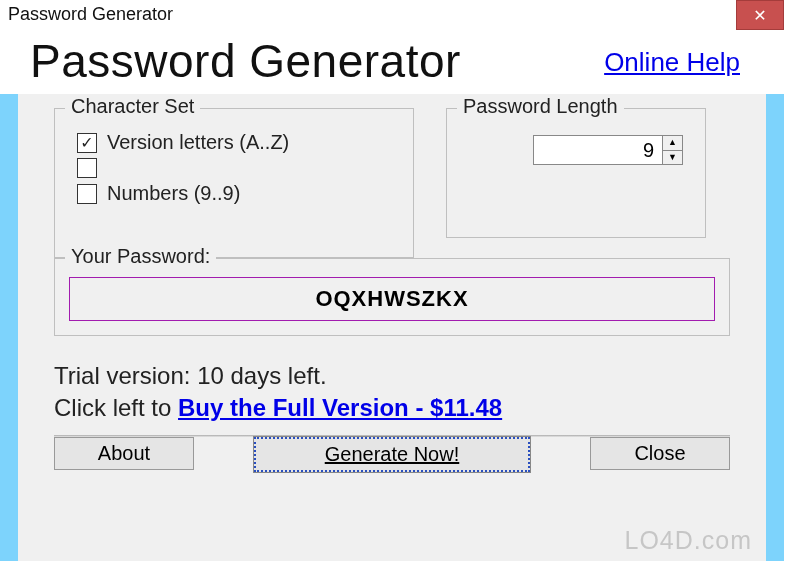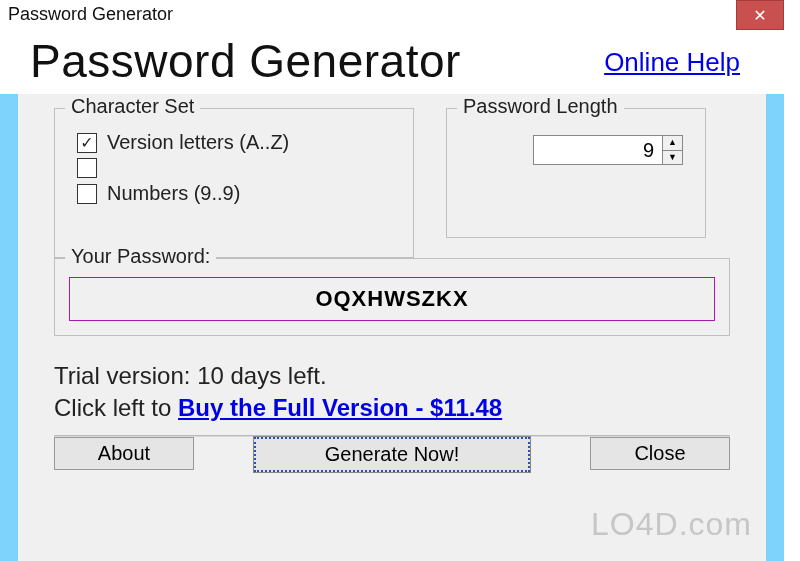--- a/index.html
+++ b/index.html
@@ -207,29 +207,30 @@
     cursor: pointer;
     text-align: center;
     font-family: inherit;
   }
   .btn-about { width: 140px; }
   .btn-generate {
     width: 276px;
     border: 2px dotted #2a4fbf;
     outline: 1px solid #888;
     outline-offset: 0;
+    text-decoration: underline;
   }
   .btn-close { width: 140px; }
 
   .watermark {
     position: absolute;
     right: 14px;
-    bottom: 18px;
+    bottom: 6px;
     color: rgba(120,120,120,0.35);
-    font-size: 32px;
+    font-size: 25px;
     letter-spacing: 1px;
     pointer-events: none;
   }
 </style>
 </head>
 <body>
 
 <div class="window">
 
   <div class="titlebar">

